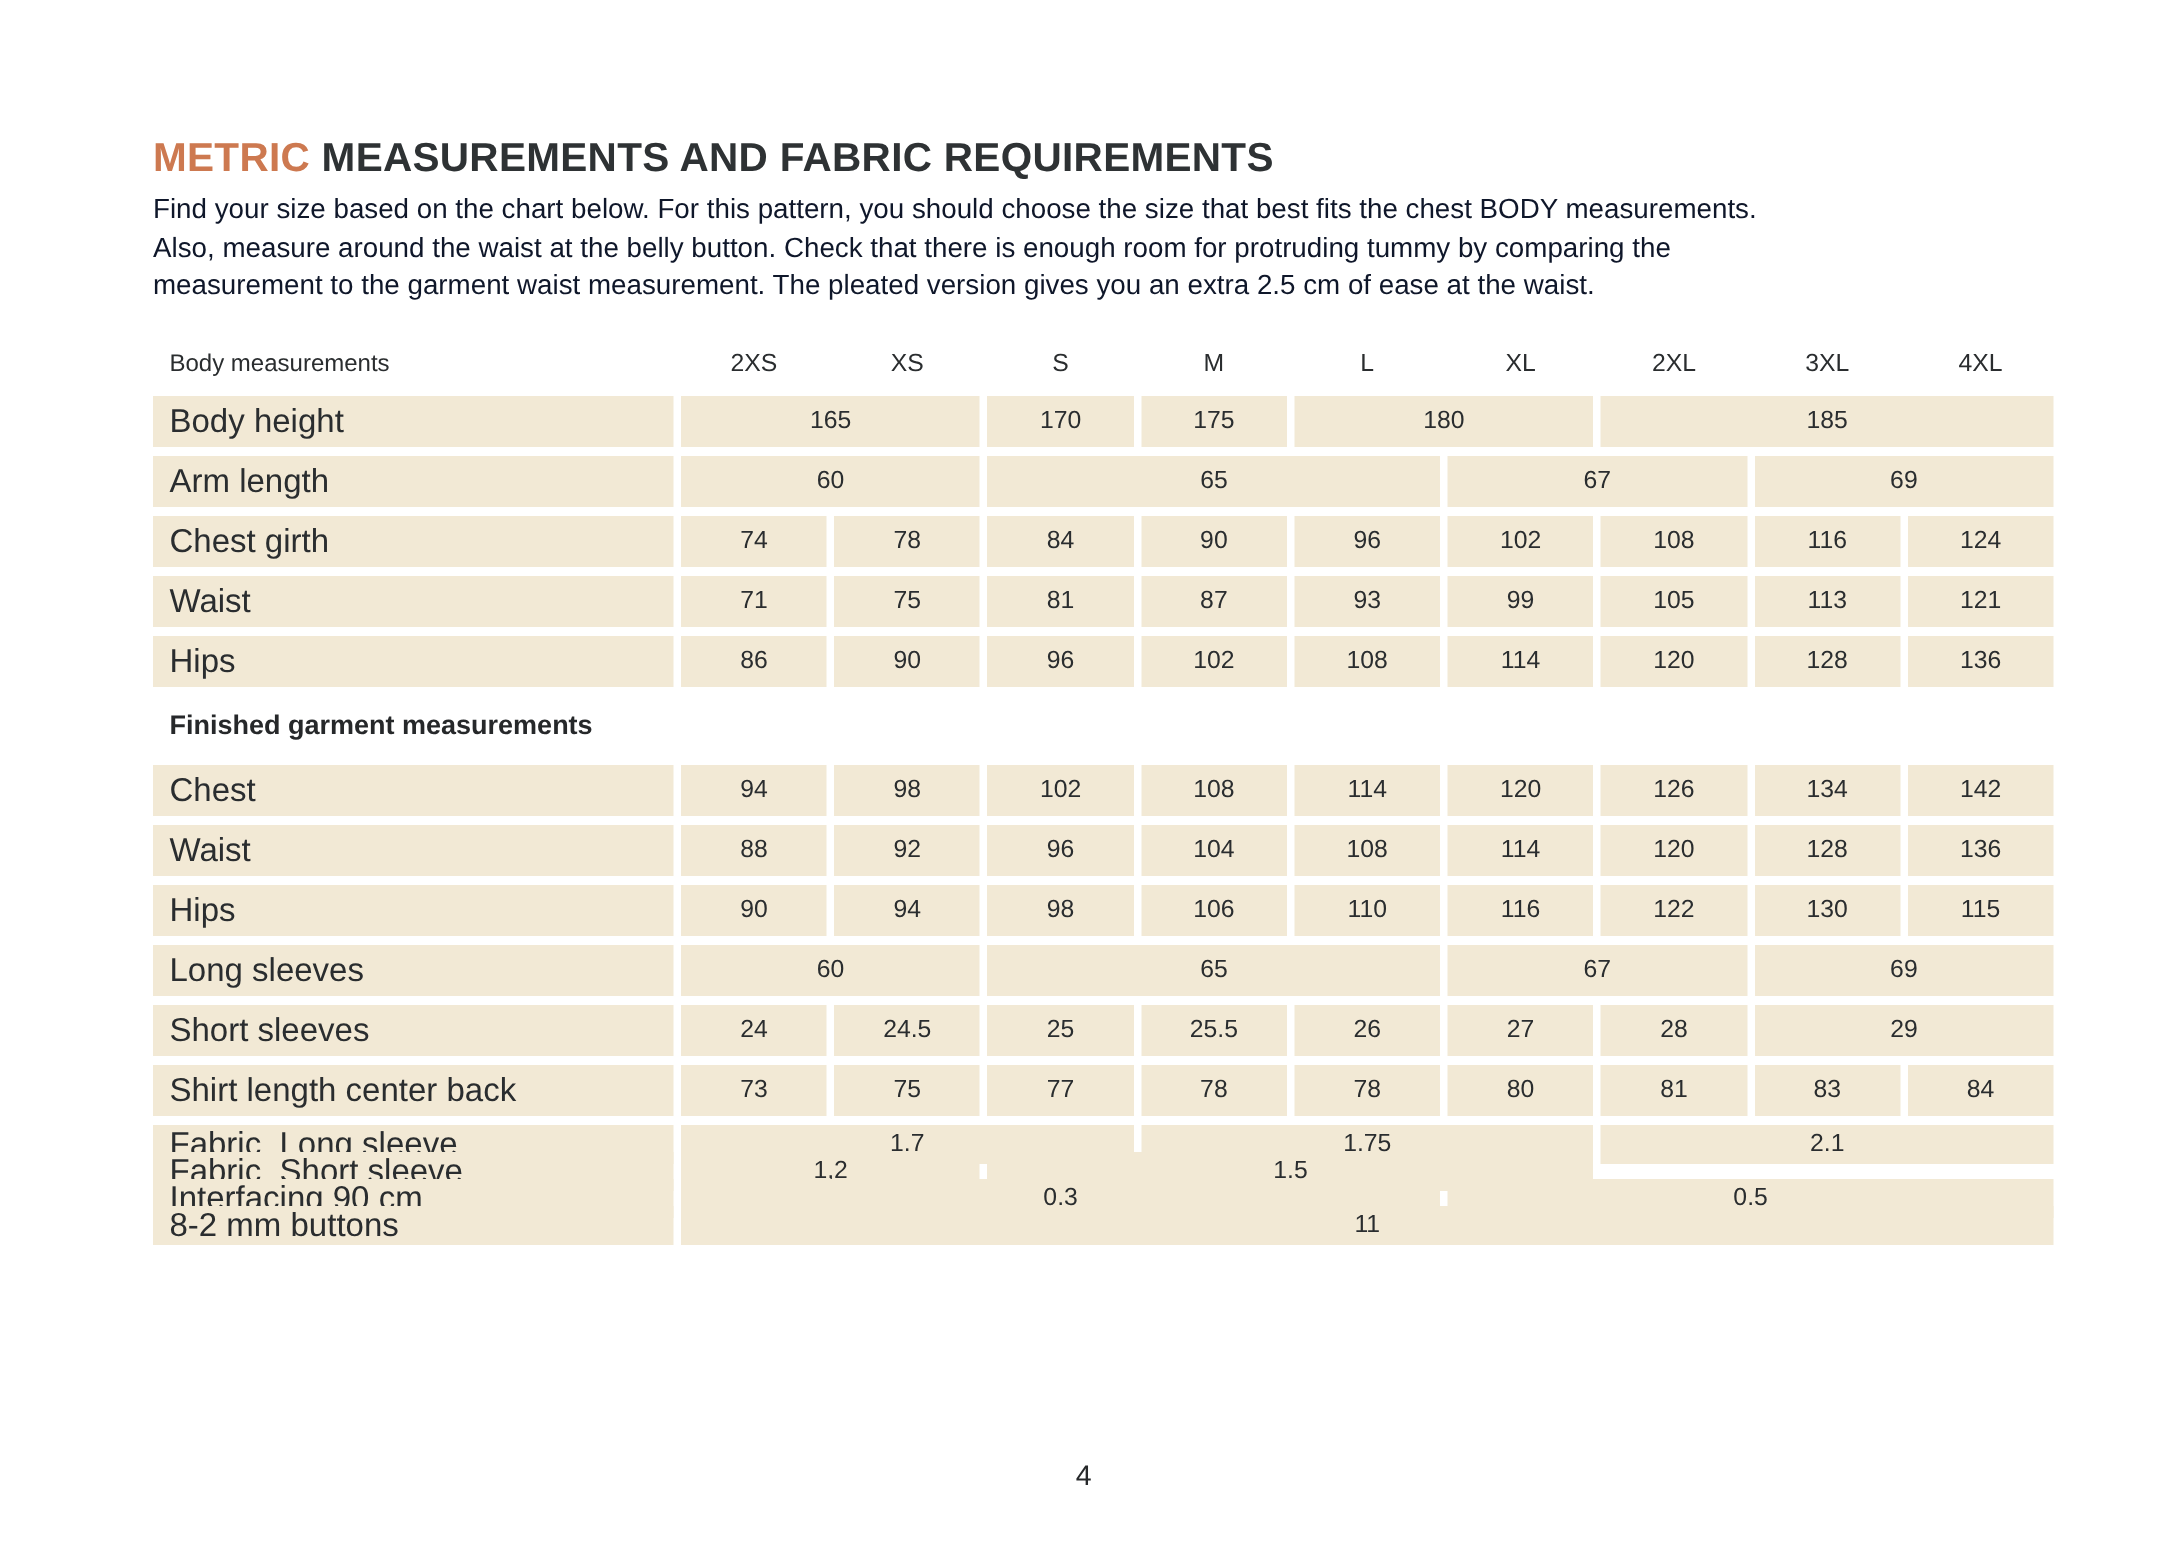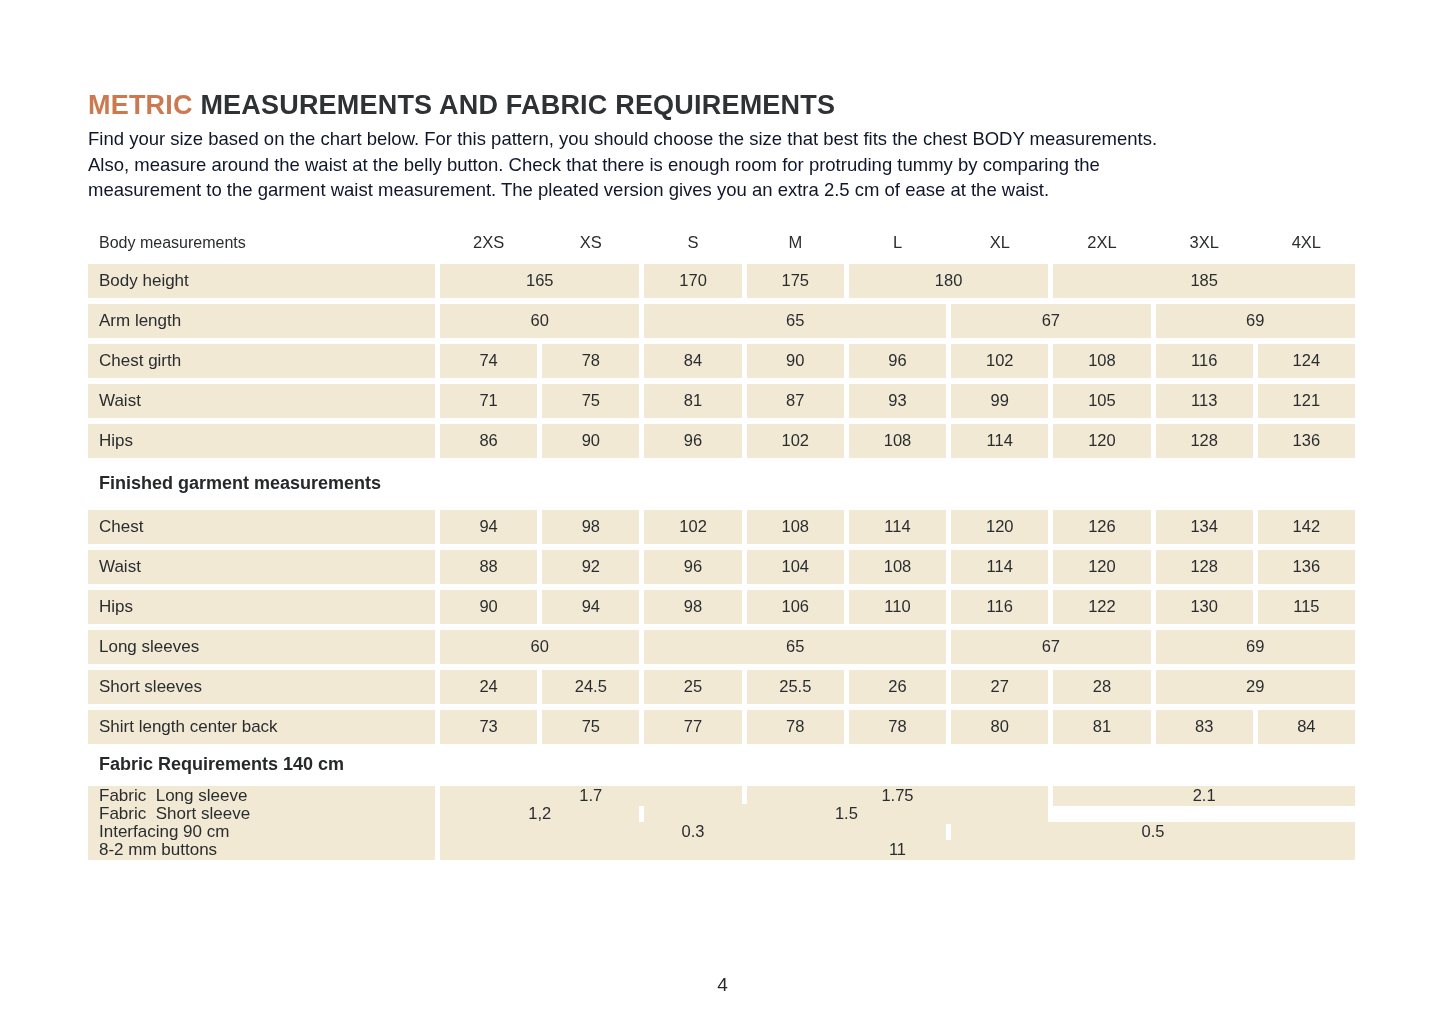--- a/index.html
+++ b/index.html
@@ -3,21 +3,21 @@
 <meta charset="utf-8">
 <style>
   * { margin:0; padding:0; box-sizing:border-box; }
   html,body { background:#ffffff; }
   body {
     width:1445px; height:1030px;
     font-family:"Liberation Sans", sans-serif;
     color:#2a2d2f;
   }
   .page { position:relative; width:1445px; height:1030px; background:#ffffff; overflow:hidden; }
-  .content { position:absolute; left:88px; top:90px; width:1267px; }
+  .content { position:absolute; left:102px; top:90px; width:1267px; }
 
   .title { font-size:27px; line-height:30px; font-weight:bold; letter-spacing:0.2px; color:#2e3234; }
   .title .accent { color:#cd7950; }
 
   .intro { margin-top:6px; font-size:18.5px; line-height:25.5px; color:#0f172a; }
 
   .table { margin-top:25px; }
   .trow {
     display:grid;
     grid-template-columns:347px repeat(9, 1fr);
@@ -25,21 +25,21 @@
     height:34px;
     margin-bottom:6px;
   }
   .trow.thead { height:30px; }
   .trow.fab { height:14px; margin-bottom:4px; }
 
   .rlabel {
     background:#f2e9d5;
     display:flex; align-items:center;
     padding-left:11px;
-    font-size:17px;
+    font-size:22px;
     white-space:pre;
   }
   .cell {
     background:#f2e9d5;
     display:flex; align-items:center; justify-content:center;
     font-size:16.5px;
   }
   .col-head { display:flex; align-items:center; justify-content:center; font-size:16.5px; }
   .corner-label { display:flex; align-items:center; padding-left:11px; font-size:16px; }
 
@@ -215,21 +215,20 @@
         <div class="cell s1">75</div>
         <div class="cell s1">77</div>
         <div class="cell s1">78</div>
         <div class="cell s1">78</div>
         <div class="cell s1">80</div>
         <div class="cell s1">81</div>
         <div class="cell s1">83</div>
         <div class="cell s1">84</div>
       </div>
 
-      <div class="section fabric">Fabric Requirements 140 cm</div>
 
       <div class="trow fab">
         <div class="rlabel">Fabric  Long sleeve</div>
         <div class="cell s3">1.7</div>
         <div class="cell s3">1.75</div>
         <div class="cell s3">2.1</div>
       </div>
 
       <div class="trow fab">
         <div class="rlabel">Fabric  Short sleeve</div>

